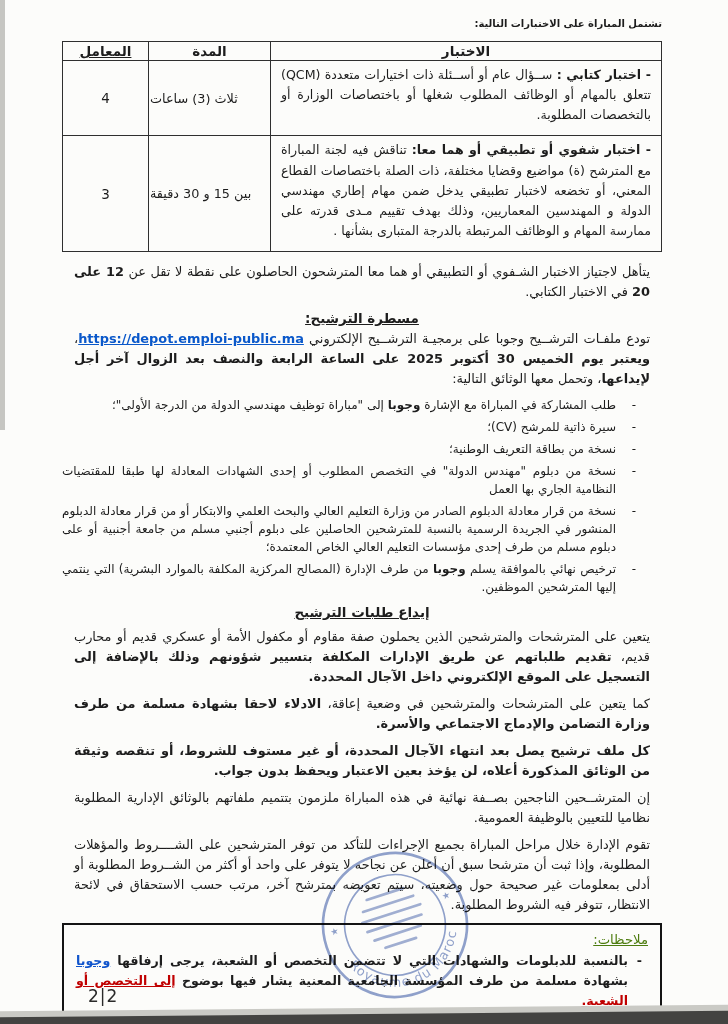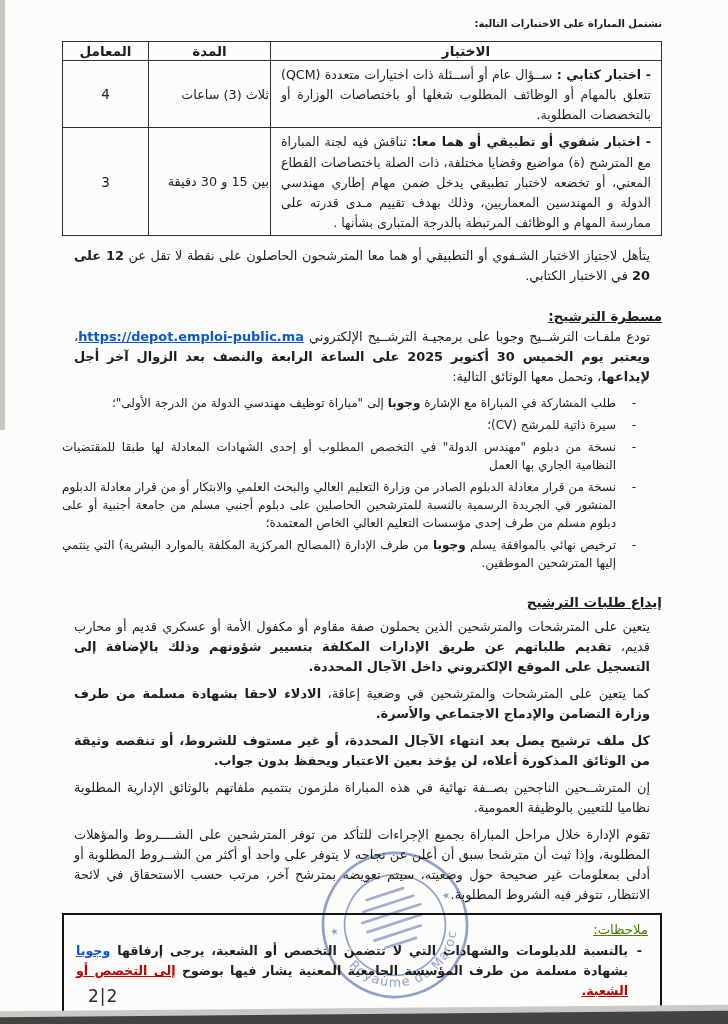--- a/index.html
+++ b/index.html
@@ -17,28 +17,28 @@
     direction: rtl;
     color: #1d1d1d;
     z-index: 1;
   }
   .intro { font-weight: bold; font-size: 10px; margin: 4px 0 0; text-align: right; }
 
   table.exams { width: 100%; border-collapse: collapse; margin-top: 12px; direction: rtl; }
   .exams th { border: 1.6px solid #2f2f2f; font-size: 13.5px; padding: 1px 4px; font-weight: bold; text-align: center; }
   .exams td { border: 1.6px solid #2f2f2f; font-size: 12.6px; vertical-align: middle; }
   th.dur-h  { width: 122px; }
-  th.coef-h { width: 86px; }
-  td.exam { padding: 4px 10px 2px; text-align: justify; line-height: 1.6; }
-  td.mid  { text-align: right; font-size: 12.8px; }
+  th.coef-h { width: 86px; text-decoration: underline; }
+  td.exam { padding: 4px 10px 10px; text-align: justify; line-height: 1.6; }
+  td.mid  { text-align: left; font-size: 12.8px; }
   td.coef { text-align: center; font-size: 13.5px; }
 
   p.body { font-size: 12.9px; line-height: 1.55; text-align: justify; margin: 7px 12px; }
   .b { font-weight: bold; }
-  h3.sec { font-size: 13.5px; font-weight: bold; text-decoration: underline; margin: 22px 0 3px; }
+  h3.sec { font-size: 13.5px; font-weight: bold; text-align: center; text-decoration: underline; margin: 8px 0 3px; }
   .link { color: #0a58ca; font-weight: bold; text-decoration: underline; }
 
   ul.docs { list-style: none; margin: 2px 18px 6px 0; padding: 0; }
   ul.docs li { position: relative; padding-right: 28px; font-size: 12px; line-height: 1.5; text-align: justify; margin: 4px 0; }
   ul.docs li::before { content: "-"; position: absolute; right: 8px; top: 0; }
 
   .notes { border: 2px solid #141414; margin-top: 8px; padding: 5px 12px 12px; background: transparent; }
   .notes .ntitle { color: #4d7c0f; font-weight: normal; text-decoration: underline; font-size: 13.2px; margin: 2px 0 4px; text-align: right; }
   .notes ul { list-style: none; margin: 0 4px 0 0; padding: 0; }
   .notes li { position: relative; padding-right: 16px; font-weight: bold; font-size: 12.6px; line-height: 1.6; text-align: justify; margin: 3px 0; }
@@ -91,20 +91,21 @@
 
   <p class="body" style="margin-top:10px;"><span>يتأهل لاجتياز الاختبار الشـفوي أو التطبيقي أو هما معا المترشحون الحاصلون على نقطة لا تقل عن </span><span class="b">12 على 20</span><span> في الاختبار الكتابي.</span></p>
 
   <h3 class="sec">مسطرة الترشيح:</h3>
 
   <p class="body" style="margin-top:2px;"><span>تودع ملفـات الترشــيح وجوبا على برمجيـة الترشــيح الإلكتروني </span><span class="link" dir="ltr">https://depot.emploi-public.ma</span><span>، </span><span class="b">ويعتبر يوم الخميس 30 أكتوبر 2025 على الساعة الرابعة والنصف بعد الزوال آخر أجل لإيداعها</span><span>، وتحمل معها الوثائق التالية:</span></p>
 
   <ul class="docs">
     <li><span>طلب المشاركة في المباراة مع الإشارة </span><span class="b">وجوبا</span><span> إلى "مباراة توظيف مهندسي الدولة من الدرجة الأولى"؛</span></li>
     <li><span>سيرة ذاتية للمرشح (CV)؛</span></li>
+    <li><span>نسخة من بطاقة التعريف الوطنية؛</span></li>
     <li><span>نسخة من دبلوم "مهندس الدولة" في التخصص المطلوب أو إحدى الشهادات المعادلة لها طبقا للمقتضيات النظامية الجاري بها العمل</span></li>
     <li><span>نسخة من قرار معادلة الدبلوم الصادر من وزارة التعليم العالي والبحث العلمي والابتكار أو من قرار معادلة الدبلوم المنشور في الجريدة الرسمية بالنسبة للمترشحين الحاصلين على دبلوم أجنبي مسلم من جامعة أجنبية أو على دبلوم مسلم من طرف إحدى مؤسسات التعليم العالي الخاص المعتمدة؛</span></li>
     <li><span>ترخيص نهائي بالموافقة يسلم </span><span class="b">وجوبا</span><span> من طرف الإدارة (المصالح المركزية المكلفة بالموارد البشرية) التي ينتمي إليها المترشحين الموظفين.</span></li>
   </ul>
 
   <h3 class="sec">إيداع طلبات الترشيح</h3>
 
   <p class="body"><span>يتعين على المترشحات والمترشحين الذين يحملون صفة مقاوم أو مكفول الأمة أو عسكري قديم أو محارب قديم، </span><span class="b">تقديم طلباتهم عن طريق الإدارات المكلفة بتسيير شؤونهم وذلك بالإضافة إلى التسجيل على الموقع الإلكتروني داخل الآجال المحددة.</span></p>
 
   <p class="body"><span>كما يتعين على المترشحات والمترشحين في وضعية إعاقة، </span><span class="b">الادلاء لاحقا بشهادة مسلمة من طرف وزارة التضامن والإدماج الاجتماعي والأسرة.</span></p>

